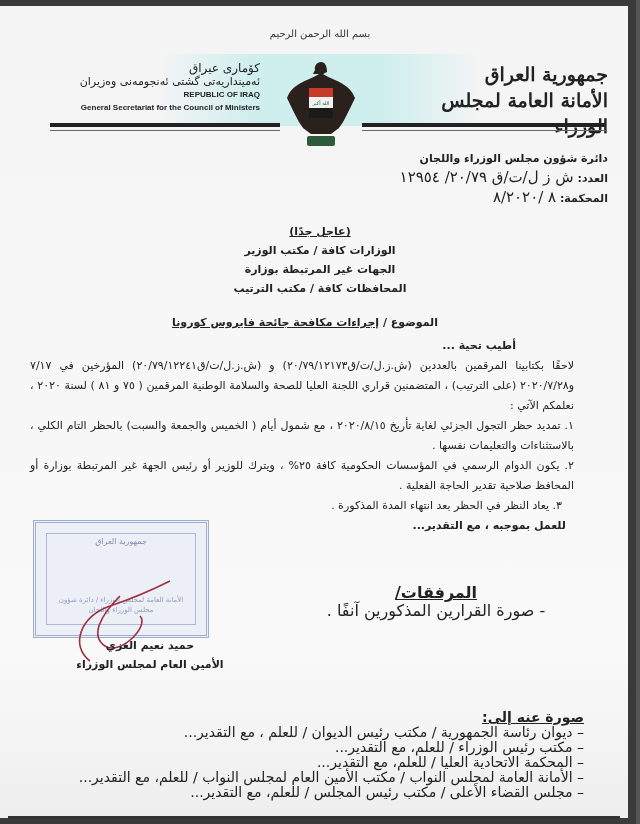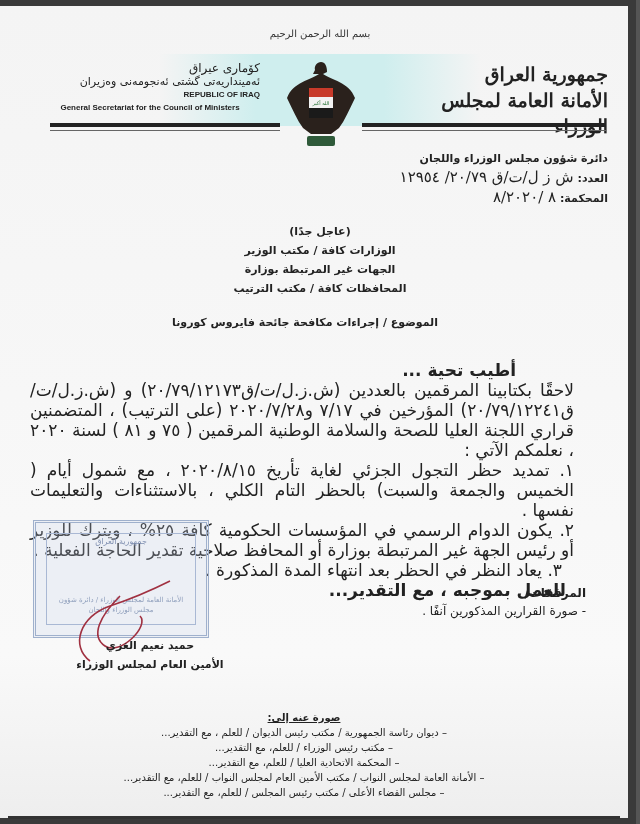--- a/index.html
+++ b/index.html
@@ -6,39 +6,39 @@
   body { width:640px; height:824px; background:#3a3a3a; position:relative; overflow:hidden; font-family:"DejaVu Sans", sans-serif; }
   .page { position:absolute; left:0; top:6px; width:628px; height:812px; background:linear-gradient(#f4f4f4,#f9f9f9 80%,#eeeeee); }
   .rtl { direction:rtl; }
   .abs { position:absolute; }
   .basmala { left:250px; top:22px; width:140px; text-align:center; font-family:"DejaVu Serif", serif; font-size:10px; color:#333; }
   .hdr-band { left:160px; top:48px; width:320px; height:72px; background:linear-gradient(90deg,#f4f4f4,#cfeeee 30%,#cfeeee 70%,#f4f4f4); }
   .ar-title { right:20px; top:55px; width:200px; text-align:right; font-family:"DejaVu Serif", serif; font-size:19px; line-height:26px; color:#222; font-weight:bold; }
   .ku-block { left:40px; top:56px; width:220px; text-align:right; font-size:11px; line-height:13px; color:#222; }
   .ku-title { font-family:"DejaVu Serif", serif; font-size:12px; }
   .en-1 { text-align:right; font-family:"Liberation Sans", sans-serif; font-weight:bold; font-size:8px; }
-  .en-2 { text-align:center; font-family:"Liberation Sans", sans-serif; font-weight:bold; font-size:8px; }
+  .en-2 { text-align:right; font-family:"Liberation Sans", sans-serif; font-weight:bold; font-size:8px; }
   .rule { height:4px; background:#222; }
   .rule2 { height:1px; background:#666; }
   .emblem { left:283px; top:52px; width:76px; height:92px; }
   .meta { right:20px; top:144px; width:300px; font-size:11px; line-height:18px; color:#222; text-align:right; font-weight:bold; }
   .num-hand { font-family:"DejaVu Serif", serif; font-size:15px; font-weight:normal;margin-left:20px; }
   .recips { left:200px; top:216px; width:240px; text-align:center; font-size:11px; line-height:19px; color:#222; font-weight:bold; }
-  .u { }
+  .u { text-decoration:underline; }
   .subject { right:190px; top:310px; width:400px; font-size:11px; font-weight:bold; color:#222; }
-  .body { left:30px; top:330px; width:566px; font-size:17px; line-height:20px; color:#222; text-align:justify;margin-top:24px; }
+  .body { left:30px; top:330px; width:566px; font-size:11px; line-height:20px; color:#222; text-align:justify; }
   .body p { margin:0; }
   .ind { padding-right:22px; }
   .greet { font-weight:bold; padding-right:0; }
   .closing { font-weight:bold; padding-right:110px; }
-  .attach { right:42px; top:578px; width:300px; text-align:right; font-size:12px; line-height:18px; color:#222; }
+  .attach { right:42px; top:578px; width:300px; text-align:center; font-size:16px; line-height:18px; color:#222; }
   .stamp { left:33px; top:514px; width:170px; height:112px; border:3px double #9fb0cc; background:rgba(200,210,235,0.25); }
   .stamp-inner { position:absolute; left:10px; top:10px; right:10px; bottom:10px; border:1px solid #a9b8d4; }
   .sig { left:50px; top:630px; width:200px; text-align:center; font-size:11px; line-height:19px; color:#222; font-weight:bold; }
-  .cc { right:44px; top:704px; width:560px; text-align:center; font-size:10px; line-height:15px; color:#222; }
+  .cc { right:44px; top:704px; width:560px; text-align:right; font-size:14px; line-height:15px; color:#222; }
   .cc-title { font-weight:bold; text-decoration:underline; }
   .foot-rule { left:8px; right:8px; top:810px; height:3px; background:#333; }
   .sideline { right:0; top:0; width:4px; height:824px; background:#555; }
 </style>
 </head>
 <body>
 
 <div class="page">
   <div class="abs basmala rtl">بسم الله الرحمن الرحيم</div>
   <div class="abs hdr-band"></div>

